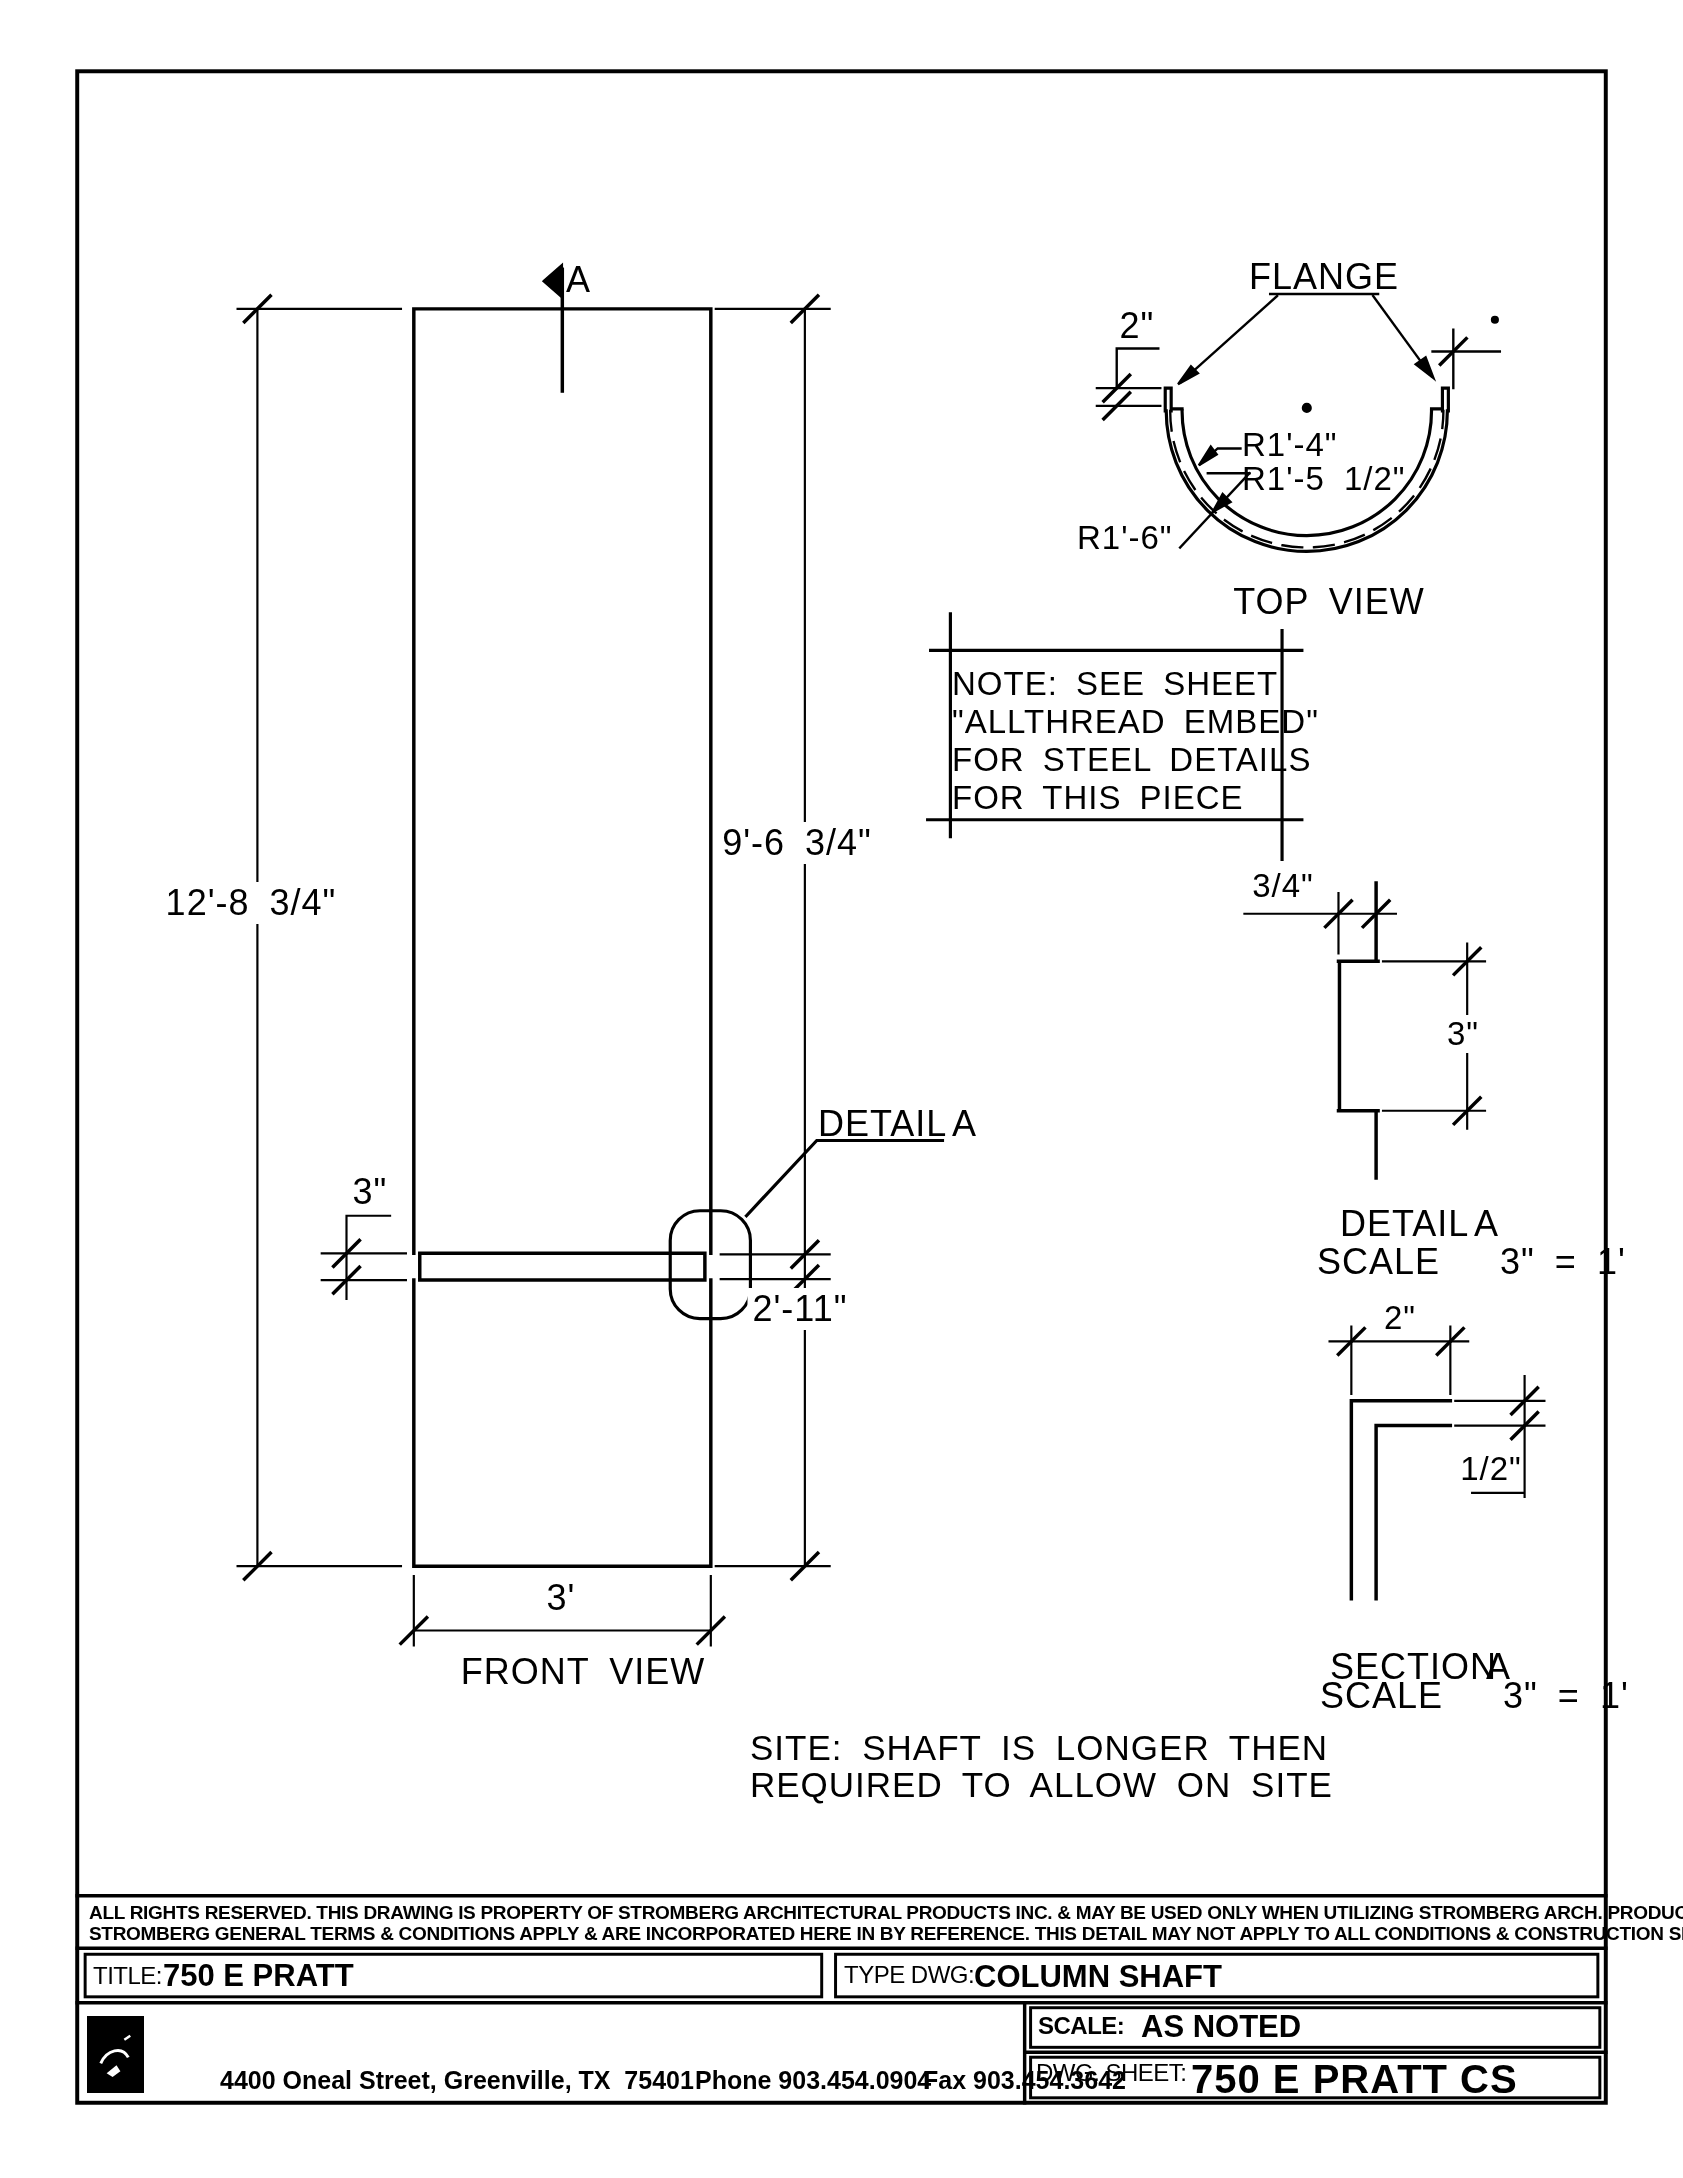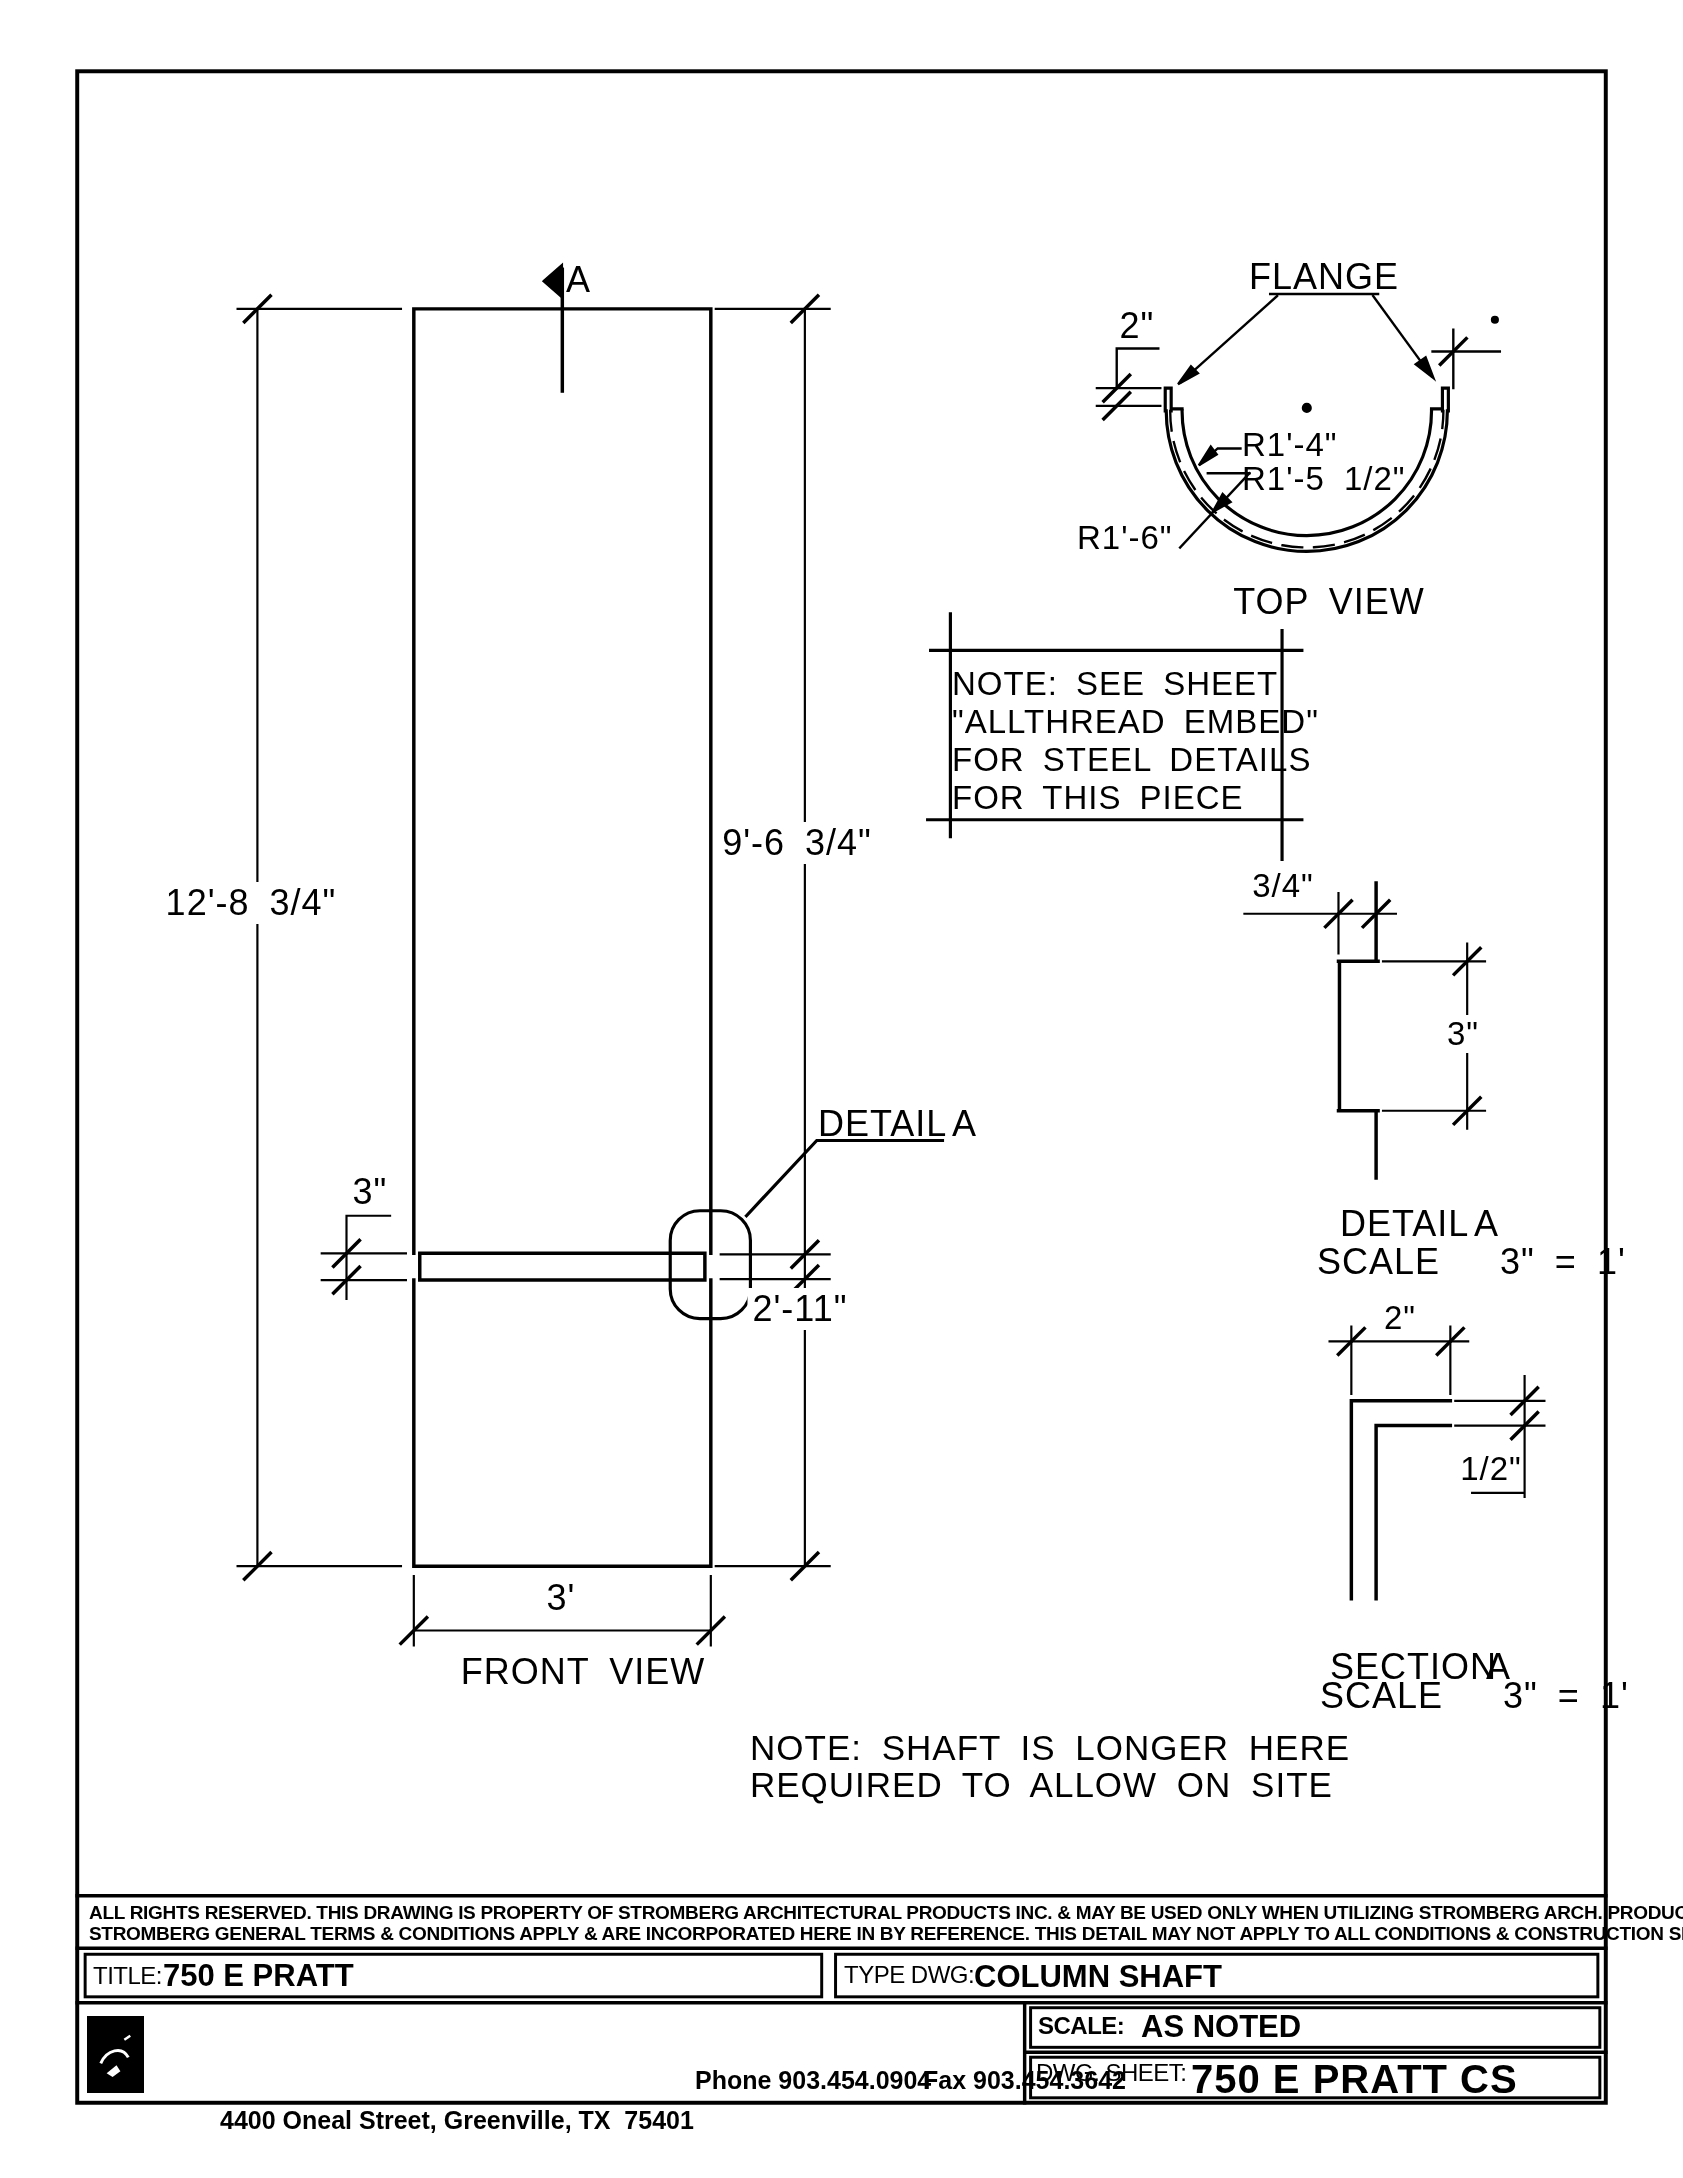--- a/index.html
+++ b/index.html
@@ -185,41 +185,41 @@
   <span class="t cad lbl vctr" style="left:1474px; top:1224px;">A</span>
   <span class="t cad lbl vctr" style="left:1317px; top:1262px;">SCALE   3" = 1'</span>
 
   <span class="t cad sm ctr" style="left:1400px; top:1318px;">2"</span>
   <span class="t cad sm ctr" style="left:1491px; top:1469px;">1/2"</span>
   <span class="t cad lbl vctr" style="left:1330px; top:1667px;">SECTION</span>
   <span class="t cad lbl vctr" style="left:1486px; top:1667px;">A</span>
   <span class="t cad lbl vctr" style="left:1320px; top:1696px;">SCALE   3" = 1'</span>
 
   <div class="shaftnote" style="left:750px; top:1729px;">
-    <span>NOTE:   SHAFT IS LONGER HERE</span>
+    <span>SITE:   SHAFT IS LONGER THEN</span>
     <span>REQUIRED TO ALLOW ON SITE</span>
   </div>
 
   <span class="t legal vctr" style="left:89px; top:1913px;">ALL RIGHTS RESERVED. THIS DRAWING IS PROPERTY OF STROMBERG ARCHITECTURAL PRODUCTS INC. &amp; MAY BE USED ONLY WHEN UTILIZING STROMBERG ARCH. PRODUCTS.</span>
   <span class="t legal vctr" style="left:89px; top:1934px;">STROMBERG GENERAL TERMS &amp; CONDITIONS APPLY &amp; ARE INCORPORATED HERE IN BY REFERENCE. THIS DETAIL MAY NOT APPLY TO ALL CONDITIONS &amp; CONSTRUCTION SITUATIONS.</span>
 
   <span class="t tb-label vctr" style="left:93px;  top:1976px;">TITLE:</span>
   <span class="t tb-val vctr" style="left:163px; top:1976px;">750 E PRATT</span>
   <span class="t tb-label vctr" style="left:844px; top:1975px;">TYPE DWG:</span>
   <span class="t tb-val vctr" style="left:948px; top:1977px;margin-left:26px;">COLUMN SHAFT</span>
 
   <div style="position:absolute; left:87px; top:2016px; width:57px; height:77px; background:#000;">
     <svg width="57" height="77" viewBox="0 0 58 78">
       <path d="M14 48 C 20 34, 36 30, 42 42" stroke="#fff" stroke-width="3" fill="none"></path>
       <path d="M20 58 L30 50 L34 56 L26 62 Z" fill="#fff"></path>
       <path d="M38 24 L44 20" stroke="#fff" stroke-width="2.5"></path>
     </svg>
   </div>
 
-  <span class="t addr vctr" style="left:220px; top:2080px;margin-top:40px;">4400 Oneal Street, Greenville, TX  75401</span>
+  <span class="t addr vctr" style="left:220px; top:2080px;">4400 Oneal Street, Greenville, TX  75401</span>
   <span class="t addr vctr" style="left:695px; top:2080px;">Phone 903.454.0904</span>
   <span class="t addr vctr" style="left:923px; top:2080px;">Fax 903.454.3642</span>
 
   <span class="t tb-label vctr" style="left:1038px; top:2026px;font-weight:bold;">SCALE:</span>
   <span class="t tb-val vctr" style="left:1141px; top:2027px;">AS NOTED</span>
   <span class="t tb-label vctr" style="left:1036px; top:2073px;">DWG. SHEET:</span>
   <span class="t sheetval vctr" style="left:1191px; top:2079px;">750 E PRATT CS</span>
 
 </div>
 

